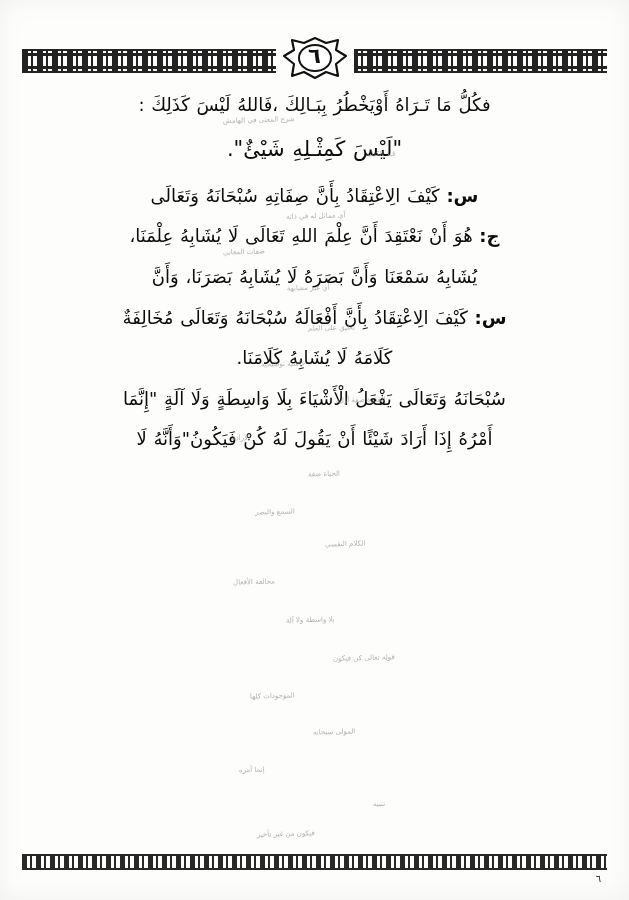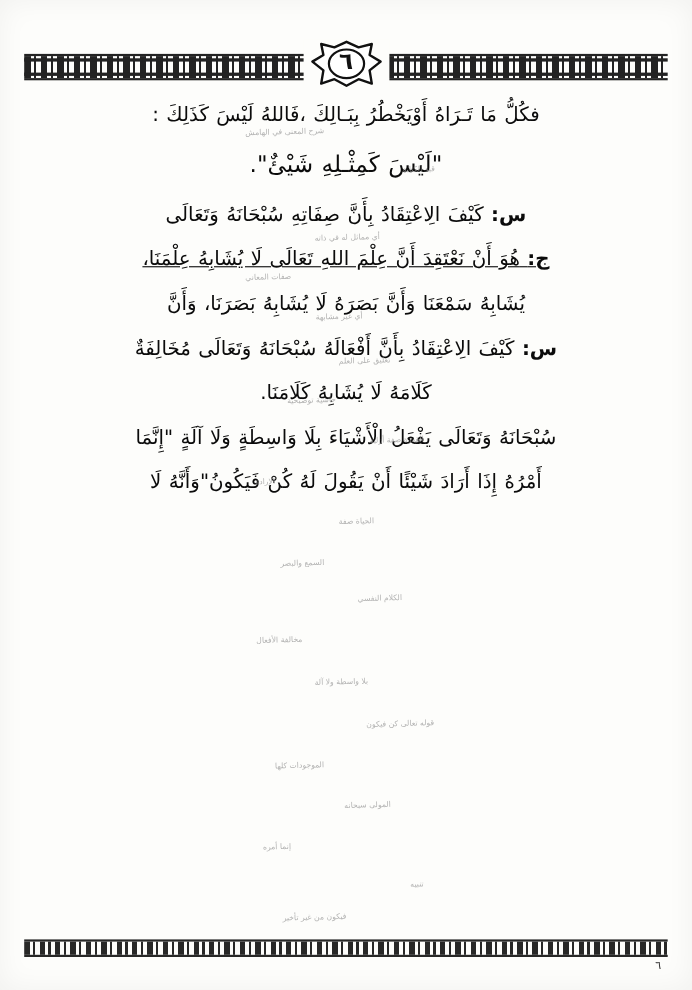--- a/index.html
+++ b/index.html
@@ -110,21 +110,20 @@
     color: #0b0b0b;
     margin: 0 0 6px 0;
     letter-spacing: 0px;
     word-spacing: 1px;
   }
   .para.q {
     margin-top: 3px;
   }
   .para.a {
     margin-top: 4px;
-    text-decoration: underline;
   }
   .para.quote {
     text-align-last: center;
     font-size: 21px;
     margin-top: 2px;
     margin-bottom: 10px;
   }
   .marker {
     font-weight: bold;
   }

